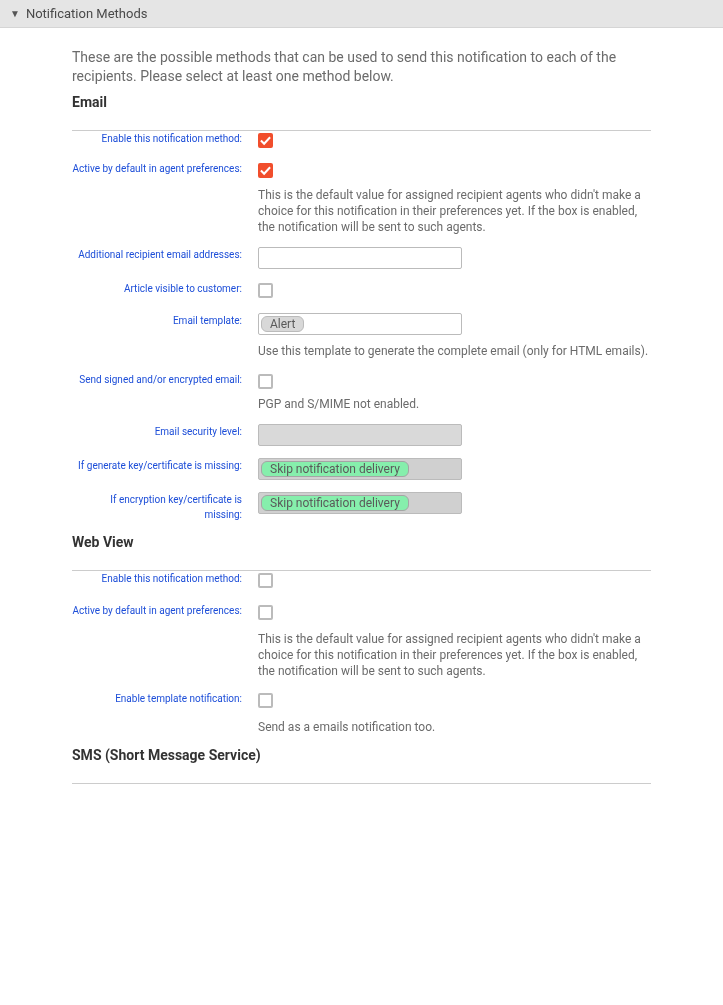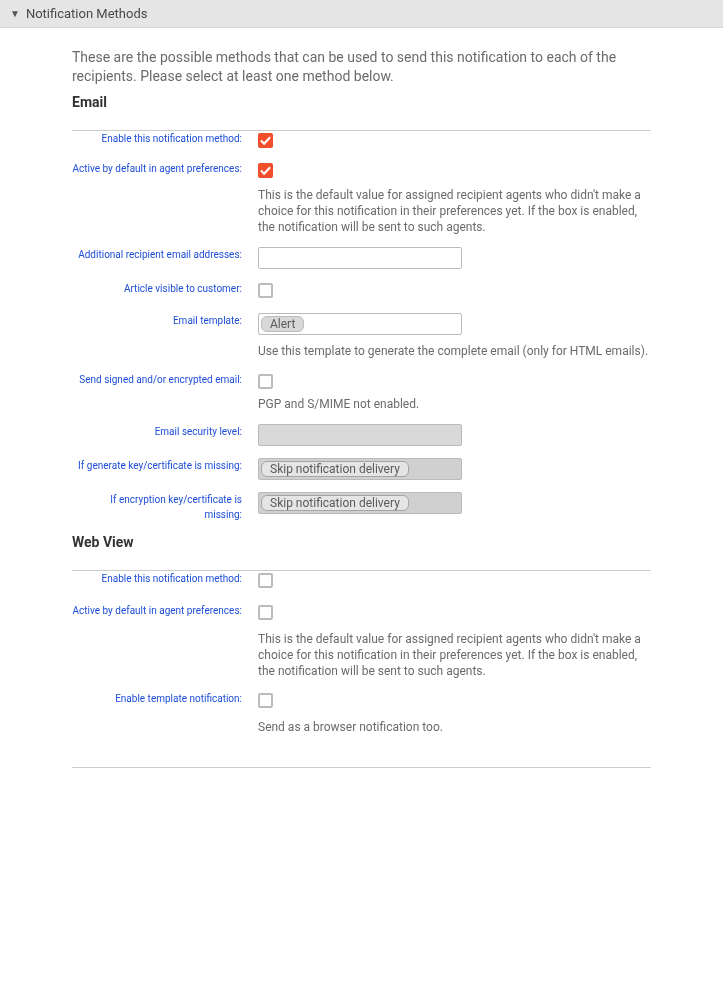--- a/index.html
+++ b/index.html
@@ -123,21 +123,21 @@
     .select-pill {
       background: #d8d8d8;
       border: 1px solid #bbb;
       border-radius: 6px;
       padding: 0px 8px;
       font-size: 12px;
       color: #5a5a5a;
       white-space: nowrap;
     }
     .select.disabled .select-pill {
-      background: #e5e5e5;
+      background: #86efac;
       border-color: #a5a5a5;
     }
   </style>
 </head>
 <body>
 
 <div class="header-bar">
   <span class="header-caret">▼</span>
   <span class="header-title">Notification Methods</span>
 </div>
@@ -258,21 +258,22 @@
       <div class="help-text">This is the default value for assigned recipient agents who didn't make a choice for this notification in their preferences yet. If the box is enabled, the notification will be sent to such agents.</div>
     </div>
   </div>
 
   <div class="form-row">
     <div class="label-col">Enable template notification:</div>
     <div class="value-col">
       <span class="checkbox">
         
       </span>
-      <div class="help-text">Send as a browser notification too.</div>
+      <div class="help-text">Send as a emails notification too.</div>
     </div>
   </div>
 
   <div class="section-header">
     <div class="label-col"></div>
+    <div class="value-col">SMS (Short Message Service)</div>
   </div>
 
 </div>
 
 </body></html>

